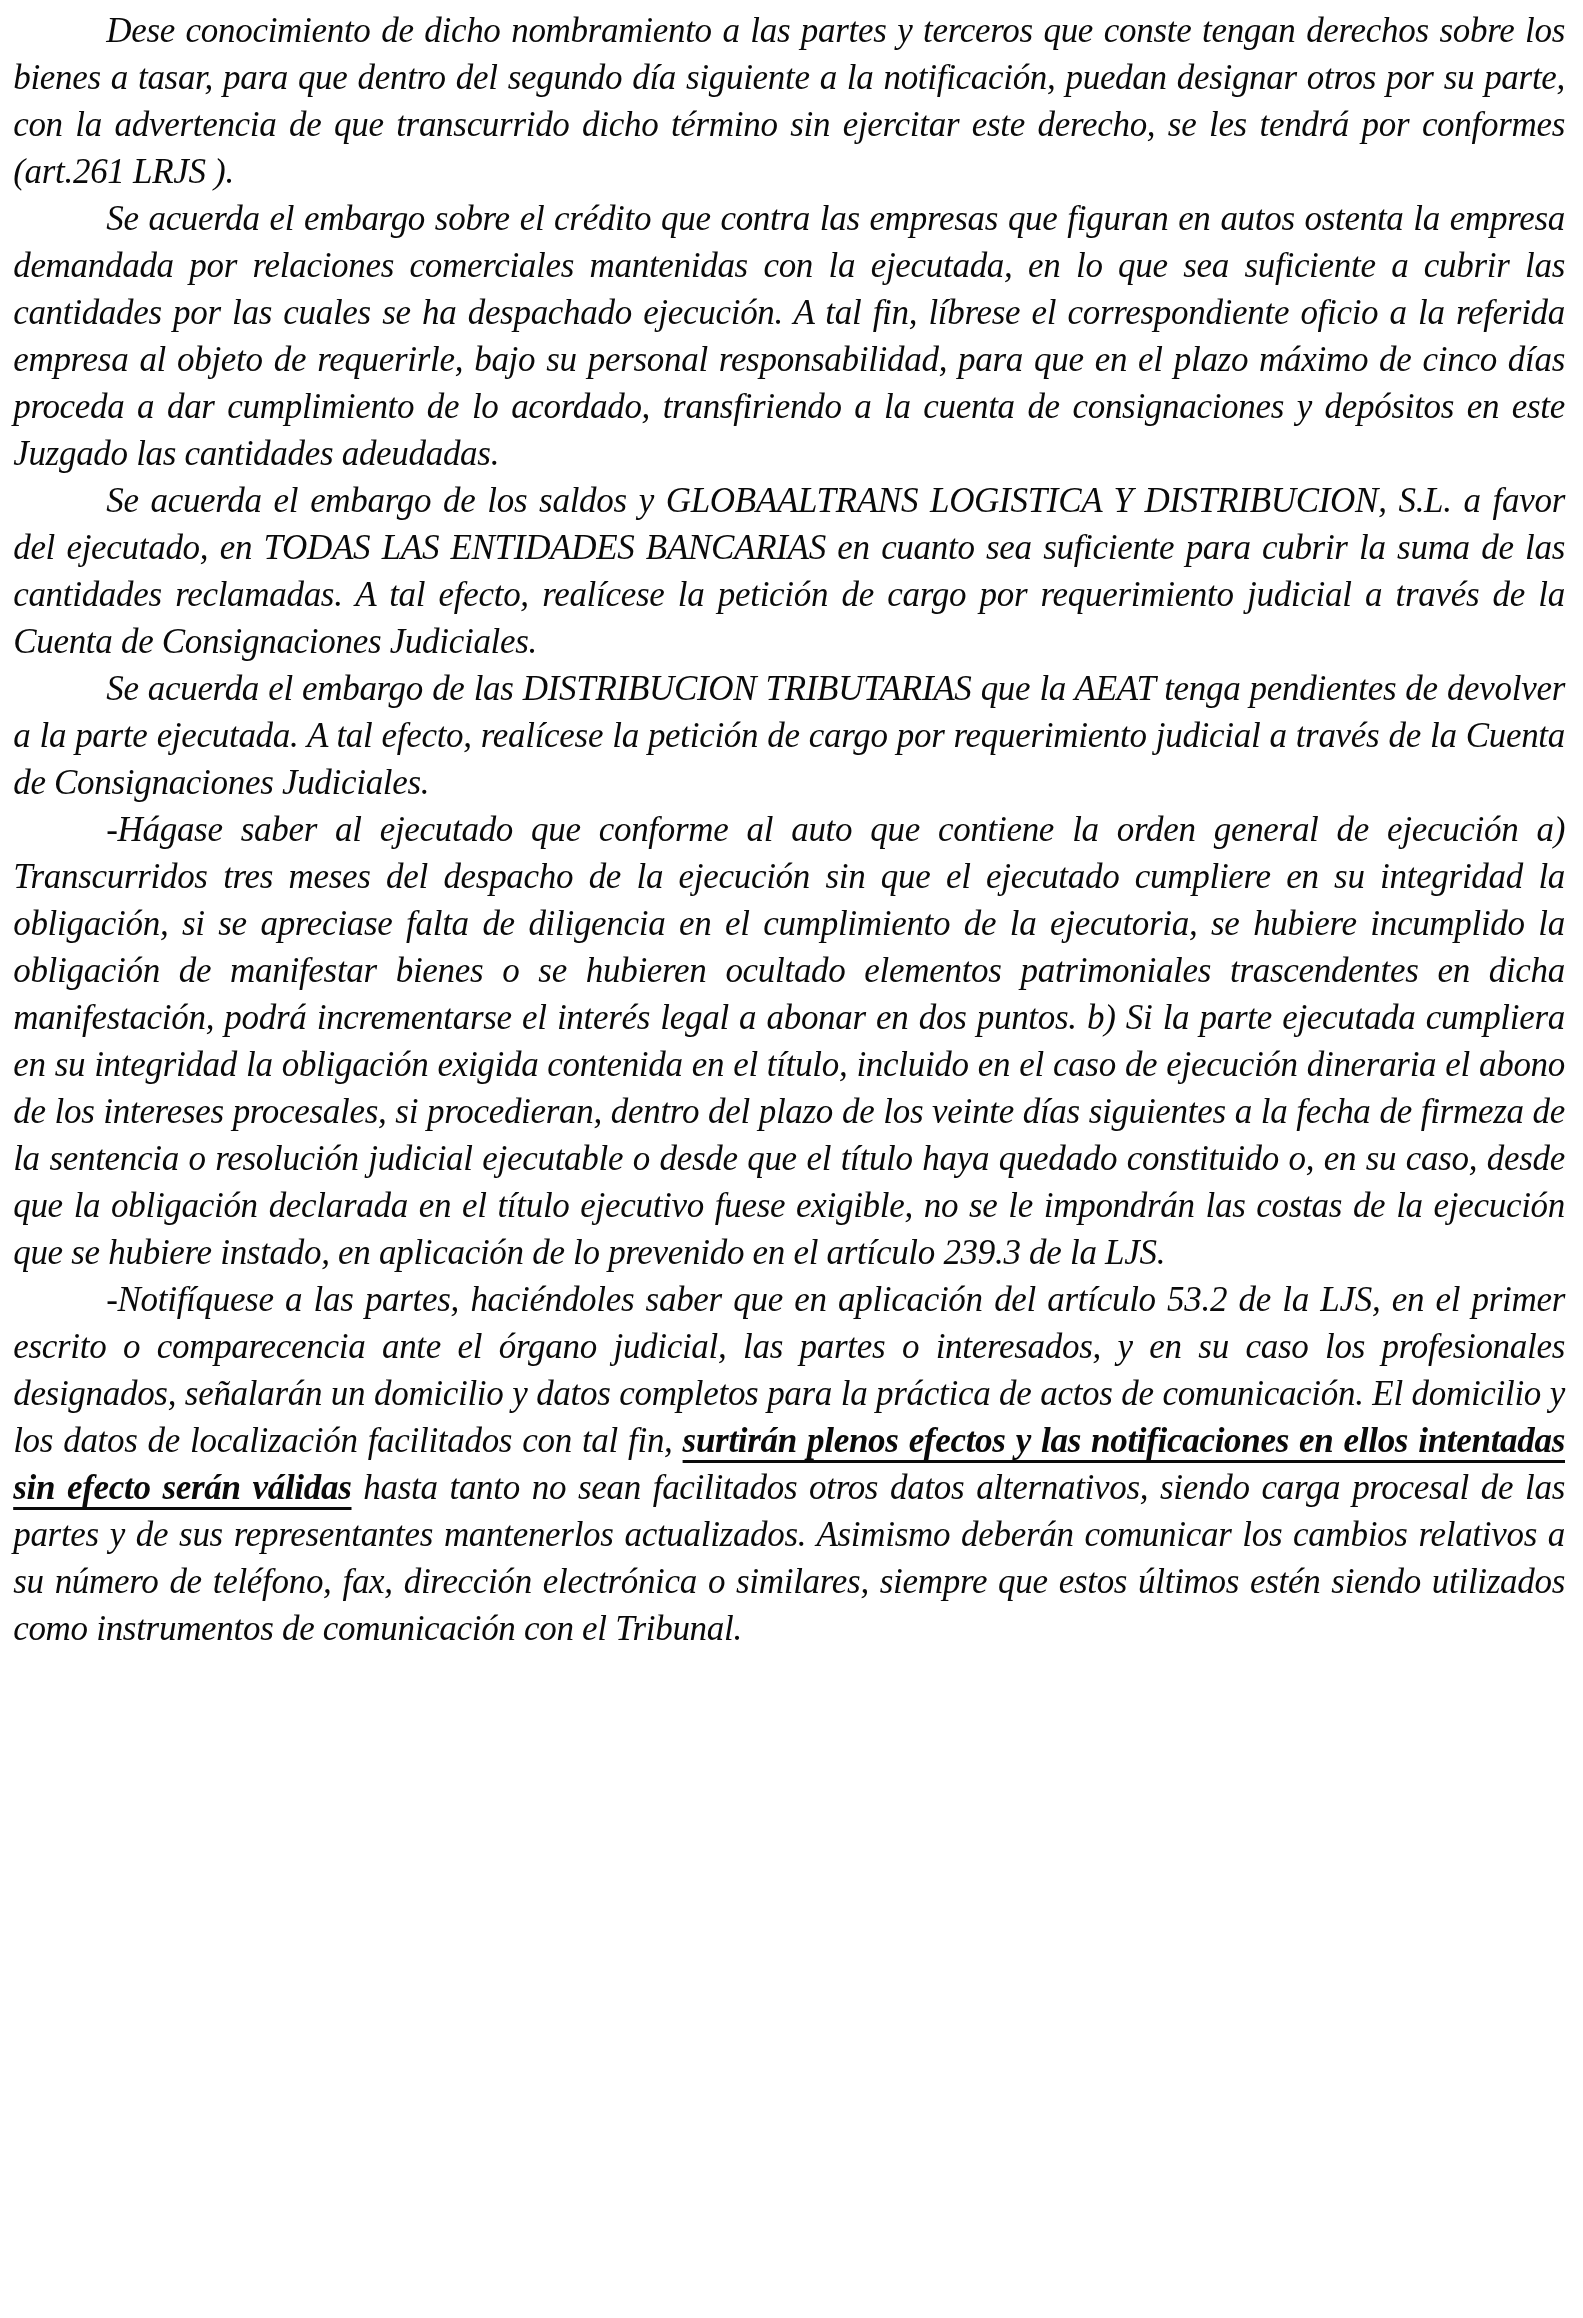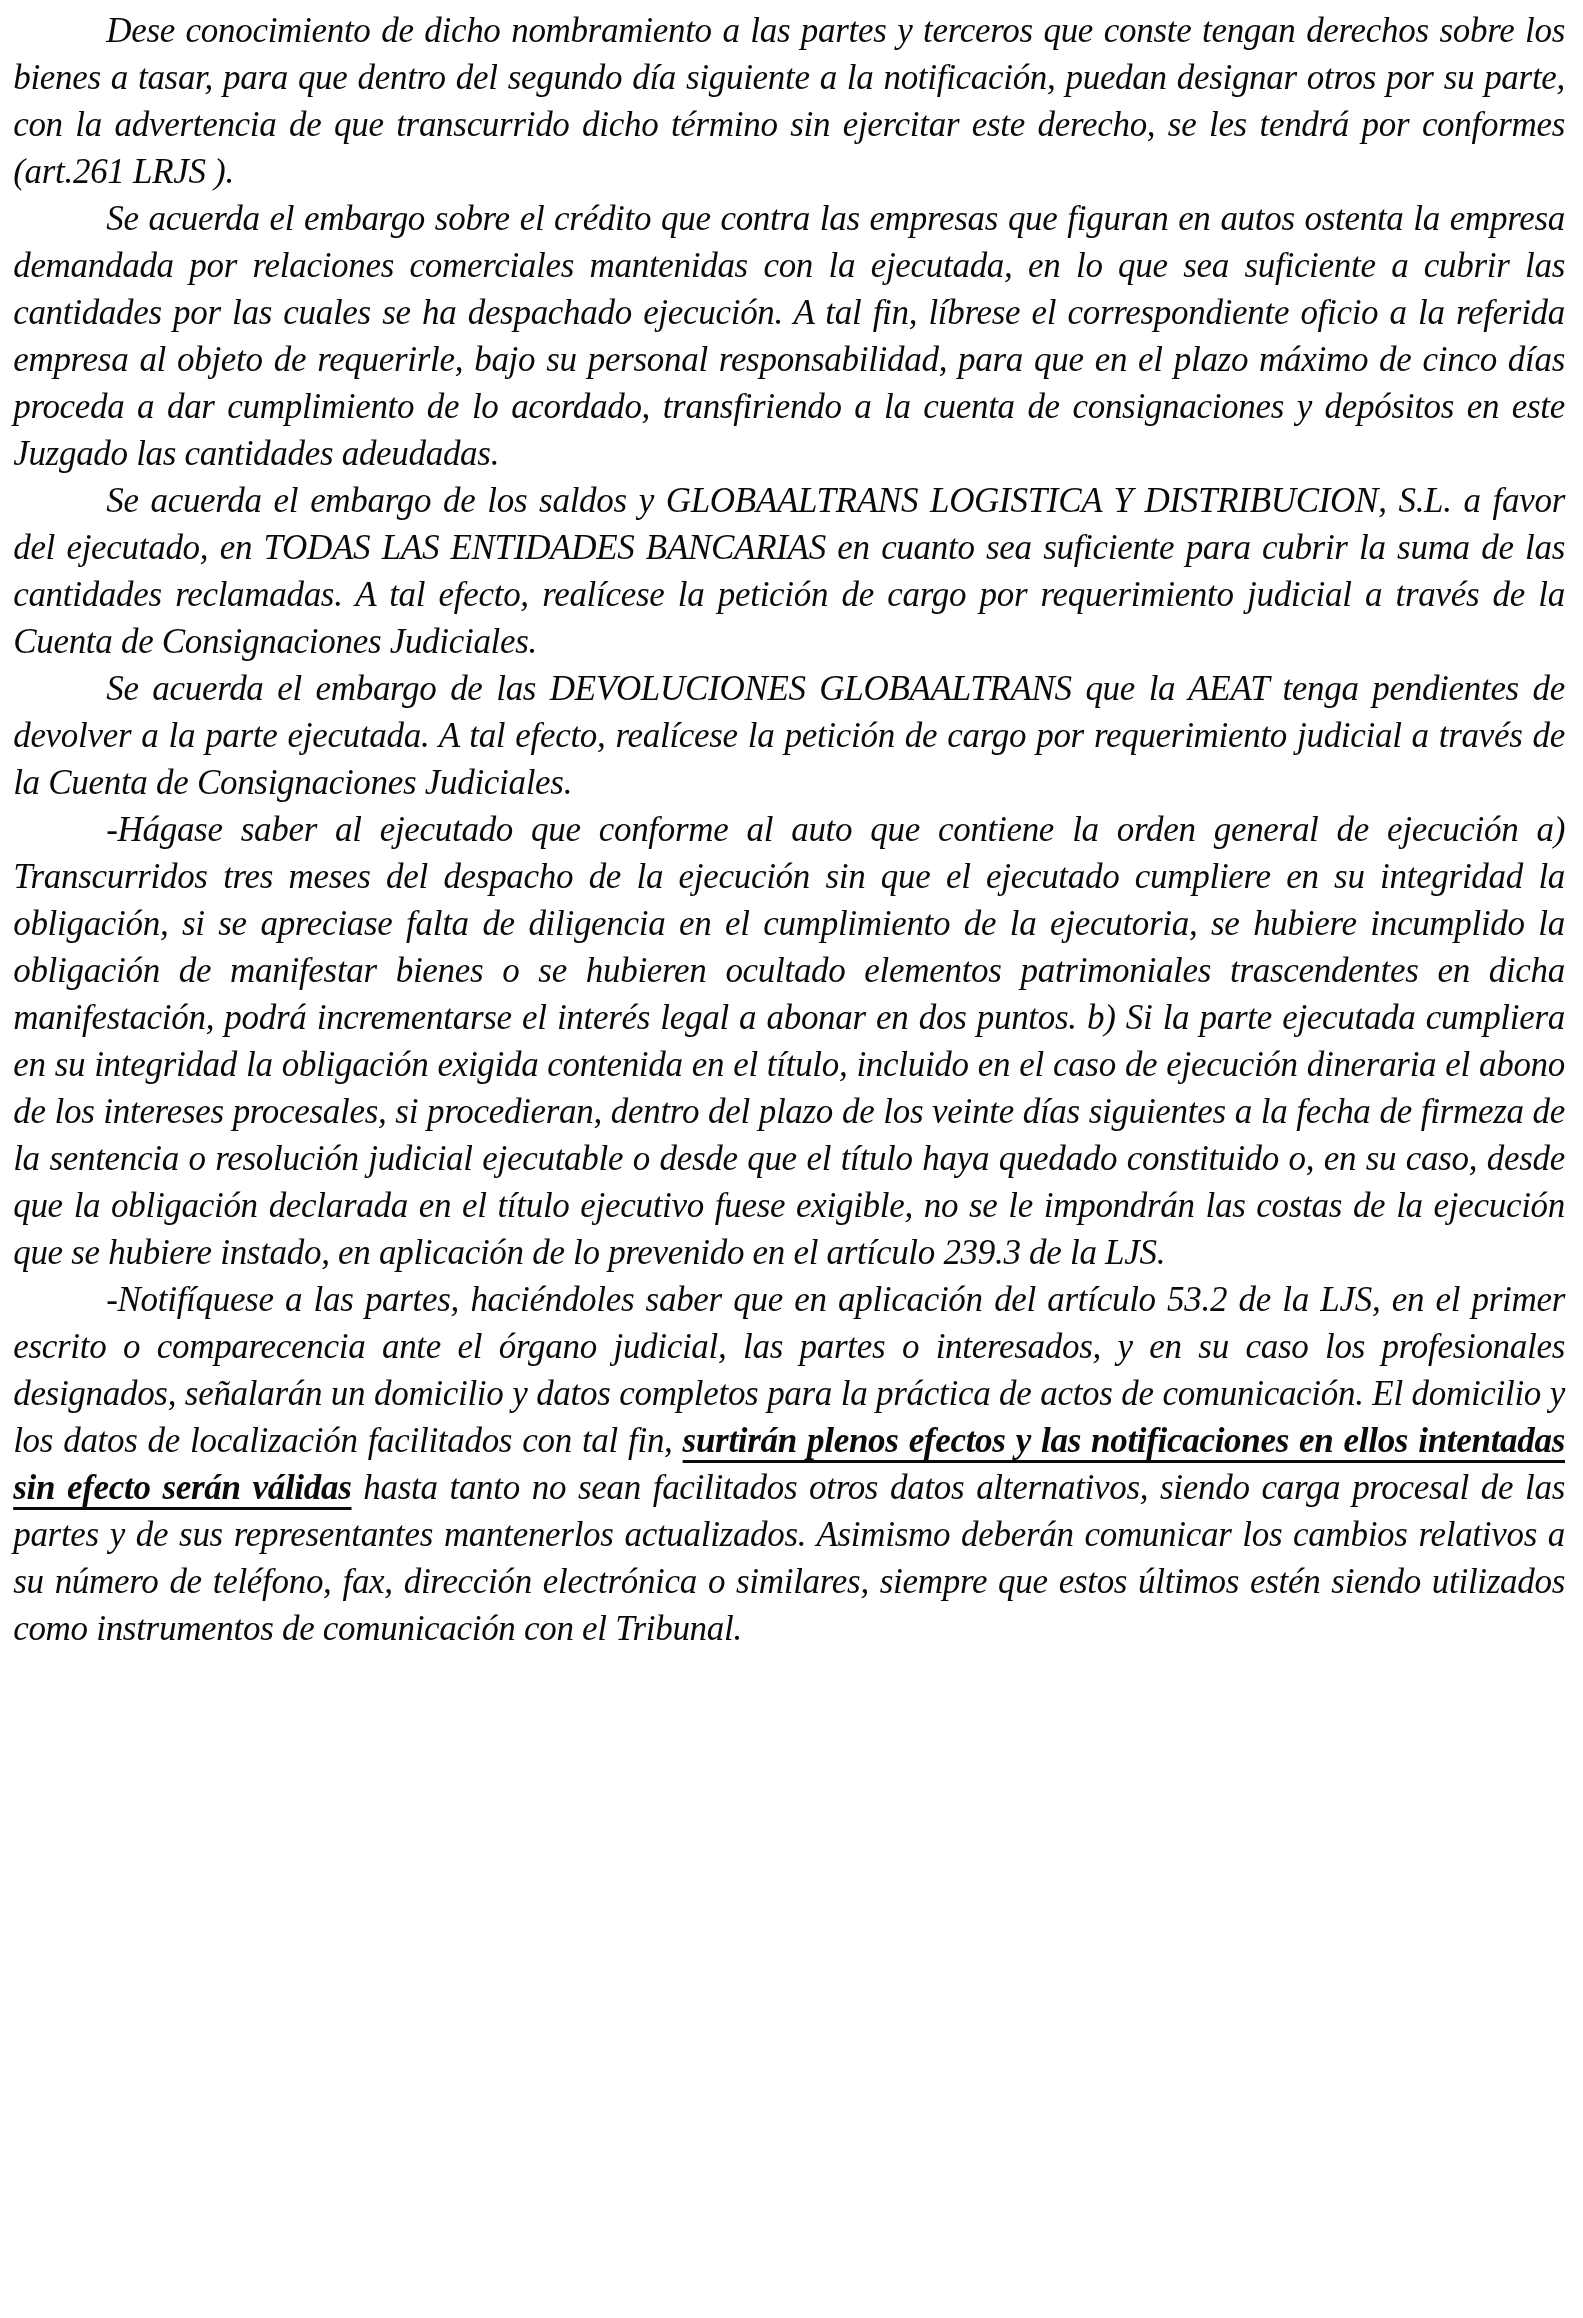--- a/index.html
+++ b/index.html
@@ -49,20 +49,20 @@
 <body>
 
 <div class="page">
 
   <p class="doc-par"><span>Dese conocimiento de dicho nombramiento a las partes y terceros que conste tengan derechos sobre los bienes a tasar, para que dentro del segundo día siguiente a la notificación, puedan designar otros por su parte, con la advertencia de que transcurrido dicho término sin ejercitar este derecho, se les tendrá por conformes (art.261 LRJS ).</span></p>
 
   <p class="doc-par m-p2"><span class="b">Se acuerda el embargo sobre el crédito </span><span>que contra las empresas  que figuran en autos ostenta la empresa demandada por relaciones comerciales mantenidas con la ejecutada, en lo que sea suficiente a cubrir las cantidades por las cuales se ha despachado ejecución. A tal fin, líbrese el correspondiente oficio a la referida empresa al objeto de requerirle, bajo su personal responsabilidad, para que en el plazo máximo de cinco días proceda a dar cumplimiento de lo acordado, transfiriendo a la cuenta de consignaciones y depósitos en este Juzgado las cantidades adeudadas.</span></p>
 
   <p class="doc-par m-p3"><span class="b">Se acuerda el embargo de </span><span>los saldos y GLOBAALTRANS LOGISTICA Y DISTRIBUCION, S.L. a favor del ejecutado, en </span><span class="b">TODAS LAS ENTIDADES BANCARIAS </span><span>en cuanto sea suficiente para cubrir la suma de las cantidades reclamadas. A tal efecto, realícese la petición de cargo por requerimiento judicial a través de la Cuenta de Consignaciones Judiciales.</span></p>
 
-  <p class="doc-par m-p4"><span>Se acuerda el embargo de las </span><span class="b">DEVOLUCIONES GLOBAALTRANS </span><span>que la AEAT tenga pendientes de devolver a la parte ejecutada. A tal efecto, realícese la petición de cargo por requerimiento judicial a través de la Cuenta de Consignaciones Judiciales.</span></p>
+  <p class="doc-par m-p4"><span>Se acuerda el embargo de las </span><span class="b">DISTRIBUCION TRIBUTARIAS </span><span>que la AEAT tenga pendientes de devolver a la parte ejecutada. A tal efecto, realícese la petición de cargo por requerimiento judicial a través de la Cuenta de Consignaciones Judiciales.</span></p>
 
   <p class="doc-par m-p5"><span>-Hágase saber al ejecutado que conforme al auto que contiene la orden general de ejecución </span><span class="b">a) Transcurridos tres meses del despacho de la ejecución sin </span><span>que el ejecutado </span><span class="b">cumpliere en su integridad </span><span>la obligación, si se apreciase falta de diligencia en el cumplimiento de la ejecutoria, se hubiere incumplido la obligación de manifestar bienes o se hubieren ocultado elementos patrimoniales trascendentes en dicha manifestación, </span><span class="b">podrá incrementarse el interés legal </span><span>a abonar en </span><span class="b">dos puntos</span><span>. b) Si la </span><span class="b">parte ejecutada cumpliera en su integridad </span><span>la obligación exigida contenida en el título, incluido en el caso de ejecución dineraria el abono de los intereses procesales, si procedieran, </span><span class="b">dentro del plazo de los veinte días </span><span>siguientes a la fecha de firmeza de la sentencia o resolución judicial ejecutable o desde que el título haya quedado constituido o, en su caso, desde que la obligación declarada en el título ejecutivo fuese exigible, </span><span class="b">no se le impondrán las costas de la ejecución </span><span>que se hubiere instado, en aplicación de lo prevenido en el artículo 239.3 de la LJS.</span></p>
 
   <p class="doc-par m-p6"><span>-Notifíquese a las partes, haciéndoles saber que en aplicación del artículo 53.2 de la LJS, en el primer escrito o comparecencia ante el órgano judicial, las partes o interesados, y en su caso los profesionales designados, señalarán un domicilio y datos completos para la práctica de actos de comunicación. El domicilio y los datos de localización facilitados con tal fin, </span><span class="u">surtirán plenos efectos y las notificaciones en ellos intentadas sin efecto serán válidas</span><span> hasta tanto no sean facilitados otros datos alternativos, siendo </span><span class="b">carga procesal de las partes </span><span>y de sus representantes </span><span class="b">mantenerlos actualizados</span><span>. Asimismo deberán comunicar los cambios relativos a su número de teléfono, fax, dirección electrónica o similares, siempre que estos últimos estén siendo utilizados como instrumentos de comunicación con el Tribunal.</span></p>
 
 </div>
 
 
 </body></html>

